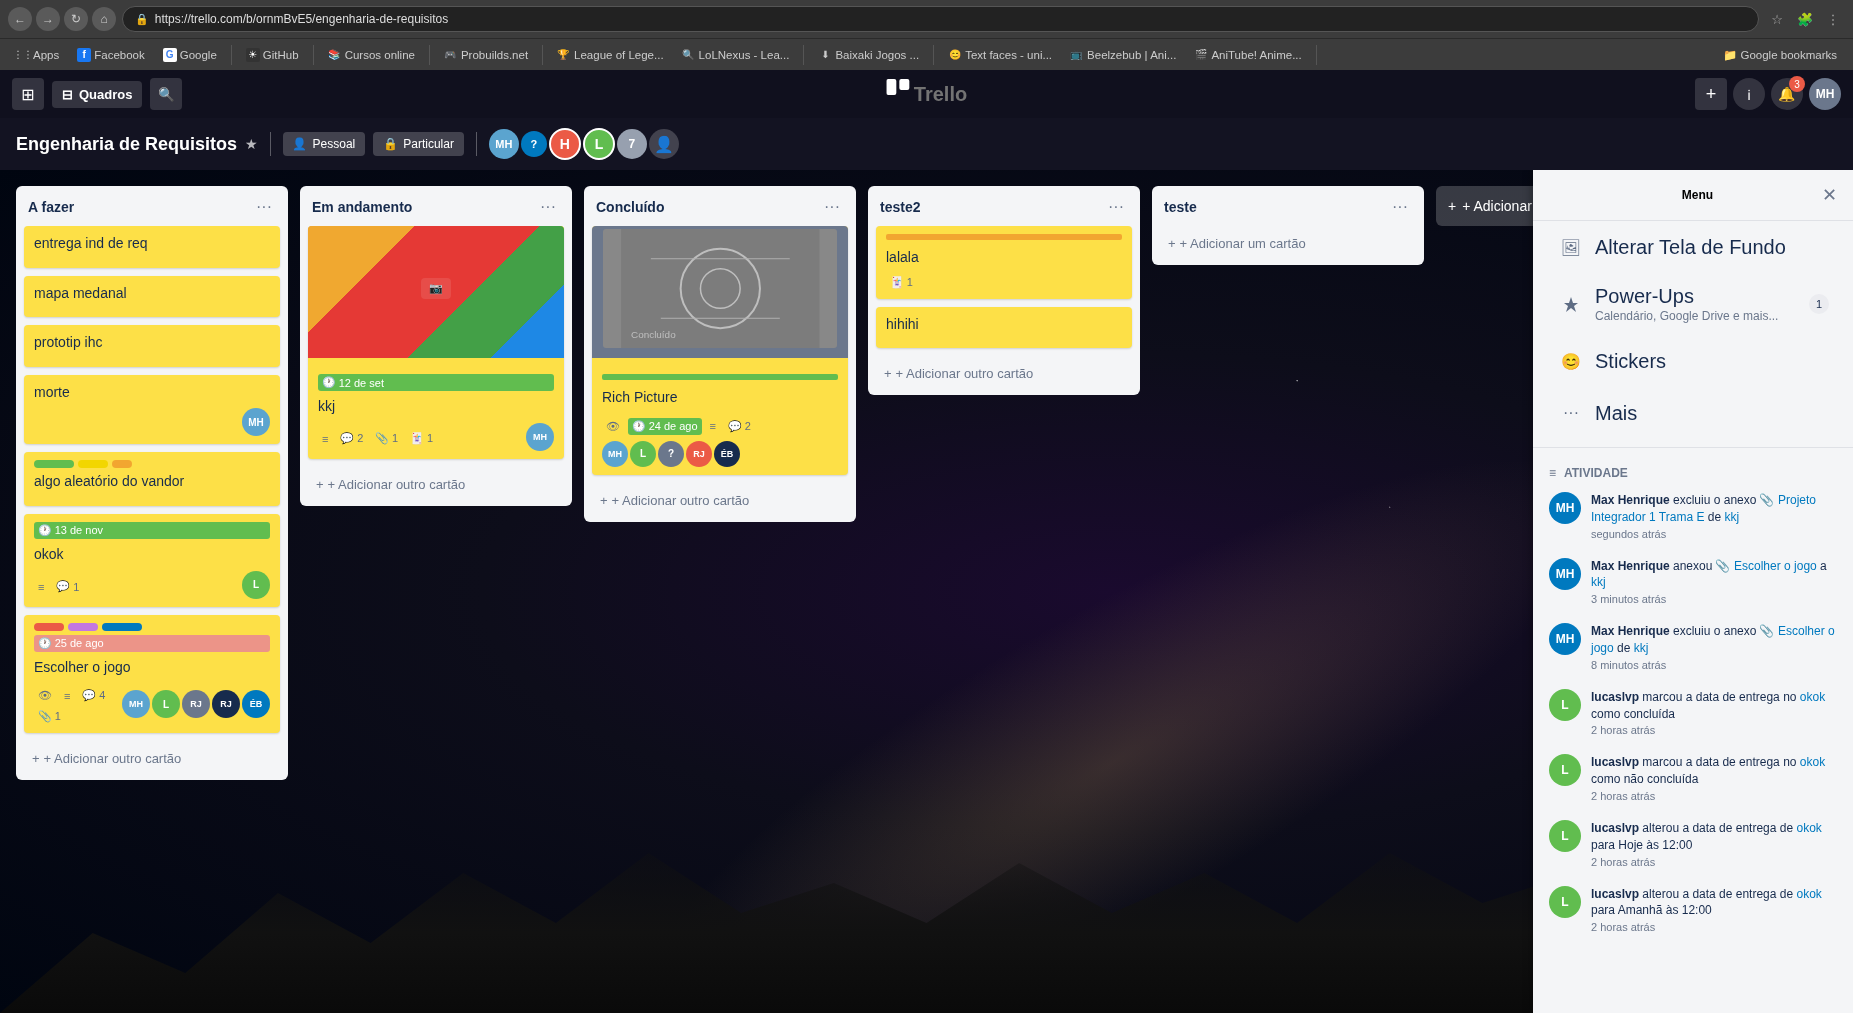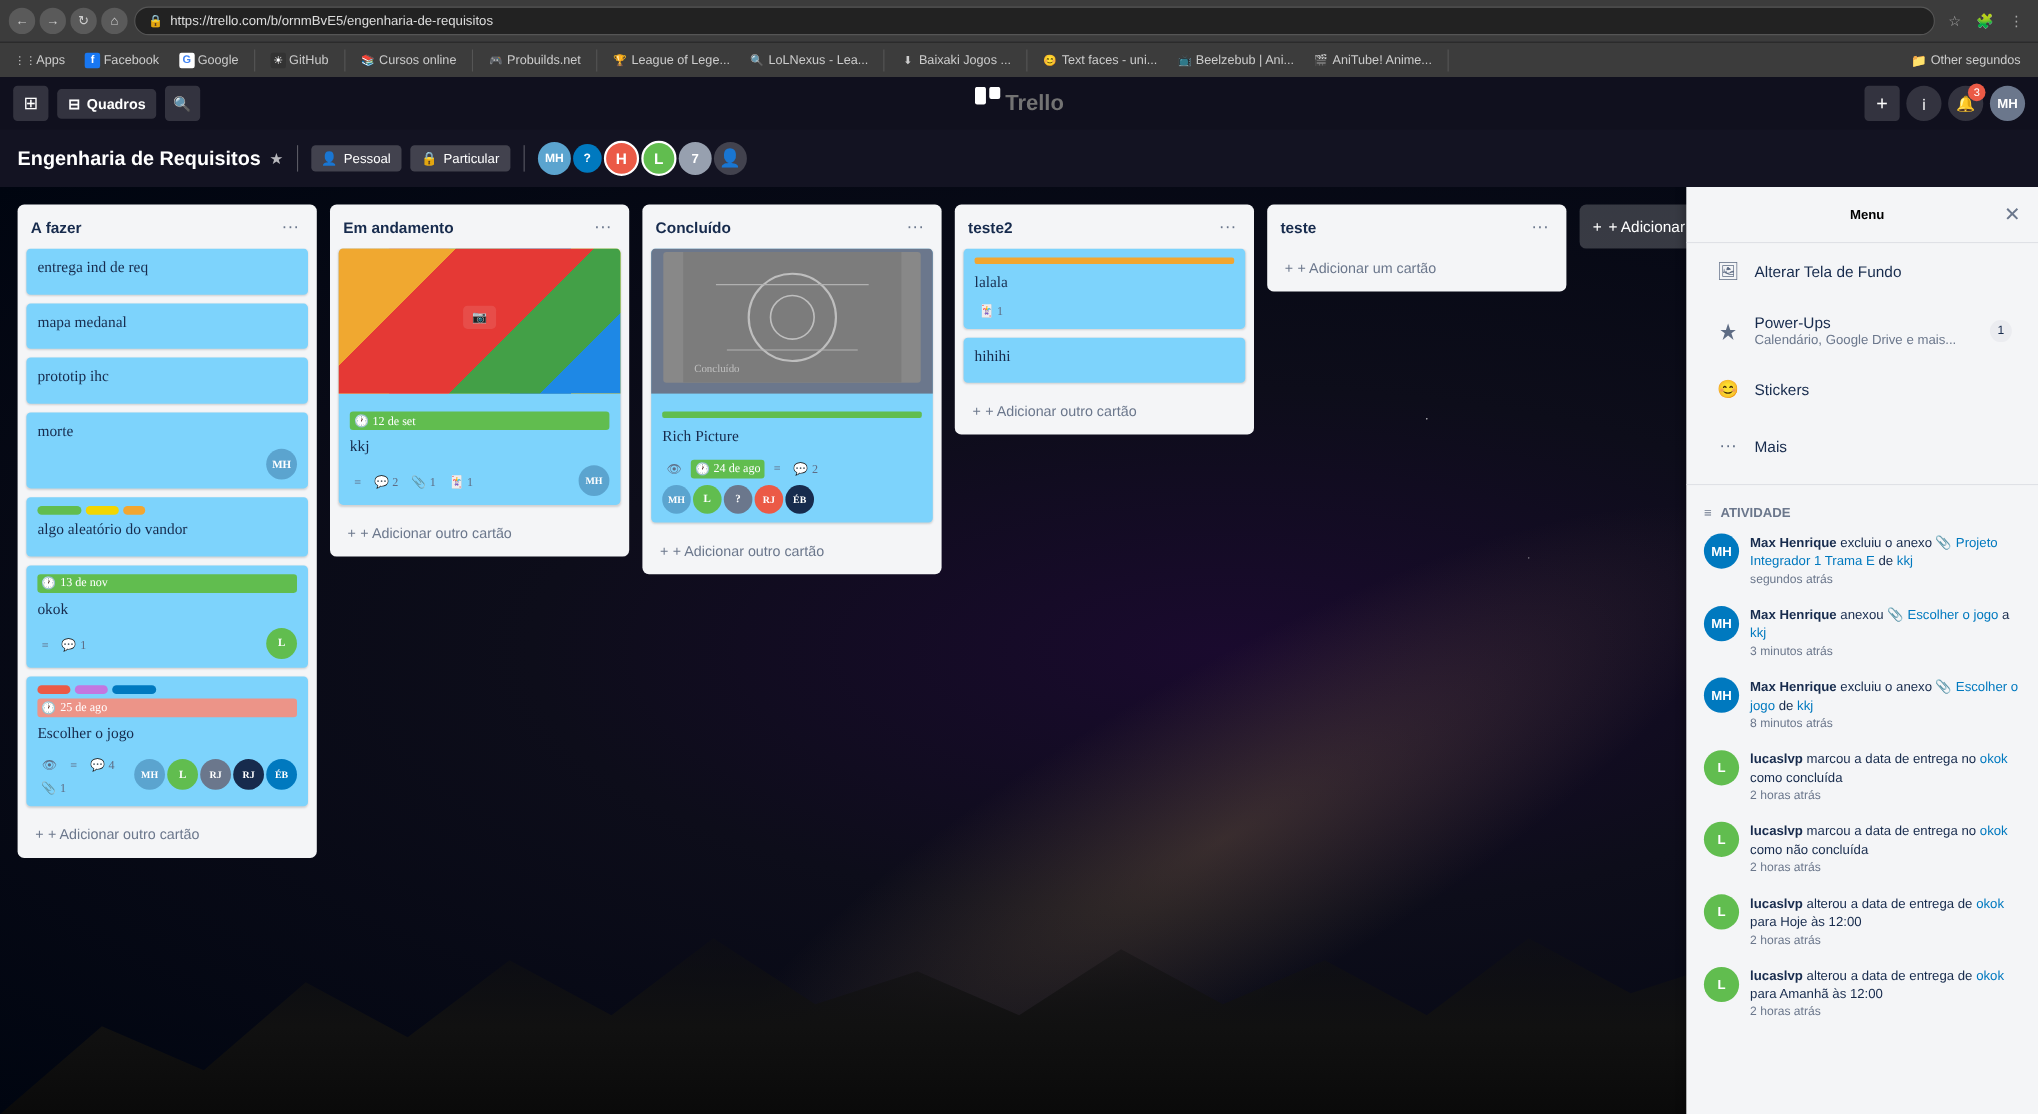--- a/index.html
+++ b/index.html
@@ -89,21 +89,21 @@
     
     .list { background: #f4f5f7; border-radius: 6px; width: 272px; min-width: 272px; display: flex; flex-direction: column; max-height: calc(100% - 8px); }
     .list-header { display: flex; align-items: center; padding: 10px 12px 8px; }
     .list-title { font-weight: 700; font-size: 14px; color: #172b4d; flex: 1; }
     .list-menu-btn { background: none; border: none; cursor: pointer; color: #6b778c; font-size: 16px; padding: 2px 4px; border-radius: 3px; }
     .list-cards { padding: 0 8px; overflow-y: auto; flex: 1; }
     .list-footer { padding: 4px 8px 8px; }
     .add-card-btn { display: flex; align-items: center; gap: 4px; color: #6b778c; padding: 6px 8px; border-radius: 4px; cursor: pointer; font-size: 13px; width: 100%; background: none; border: none; text-align: left; }
 
     
-    .card { background: #7dd3fc; border-radius: 4px; padding: 8px 10px; margin-bottom: 8px; box-shadow: 0 1px 2px rgba(0,0,0,0.15); cursor: pointer; position: relative; font-family: Liberation Serif, serif; }
+    .card { background: #fde047; border-radius: 4px; padding: 8px 10px; margin-bottom: 8px; box-shadow: 0 1px 2px rgba(0,0,0,0.15); cursor: pointer; position: relative; }
     .card-image { border-radius: 4px; overflow: hidden; margin: -8px -10px 8px; height: 140px; background: #ddd; }
     .card-title { font-size: 14px; color: #172b4d; line-height: 1.4; margin-bottom: 6px; }
     .card-badges { display: flex; align-items: center; flex-wrap: wrap; gap: 4px; margin-top: 4px; }
     .badge { display: flex; align-items: center; gap: 3px; font-size: 11px; color: #5e6c84; border-radius: 3px; padding: 2px 4px; }
     .badge.green { background: #61bd4f; color: white; border-radius: 3px; }
     .badge.overdue { background: #ec9488; color: white; }
     .card-members { display: flex; align-items: center; gap: 2px; margin-left: auto; }
     .card-member { width: 28px; height: 28px; border-radius: 50%; display: flex; align-items: center; justify-content: center; color: white; font-size: 10px; font-weight: bold; }
     .card-footer { display: flex; align-items: center; justify-content: space-between; margin-top: 4px; }
     .color-dots { display: flex; gap: 4px; margin-bottom: 4px; }
@@ -113,21 +113,21 @@
     .add-list { background: rgba(255,255,255,0.2); border-radius: 6px; width: 272px; min-width: 272px; height: 40px; display: flex; align-items: center; padding: 0 12px; cursor: pointer; color: white; font-size: 14px; gap: 6px; }
 
     
     .right-panel { position: absolute; top: 0; right: 0; width: 320px; height: 100%; background: #f4f5f7; box-shadow: -2px 0 8px rgba(0,0,0,0.3); display: flex; flex-direction: column; overflow-y: auto; z-index: 100; }
     .panel-header { display: flex; align-items: center; justify-content: space-between; padding: 14px 16px; border-bottom: 1px solid #dfe1e6; }
     .panel-title { font-weight: 700; font-size: 12px; color: #000000; flex: 1; text-align: center; }
     .panel-close-btn { background: none; border: none; cursor: pointer; color: #6b778c; font-size: 18px; }
     .menu-item { display: flex; align-items: center; gap: 10px; padding: 10px 16px; cursor: pointer; border-radius: 4px; margin: 2px 8px; }
     .menu-item-icon { width: 28px; height: 28px; display: flex; align-items: center; justify-content: center; font-size: 16px; color: #5e6c84; }
     .menu-item-text { flex: 1; }
-    .menu-item-label { font-size: 14px; color: #172b4d; font-weight: 500; }
+    .menu-item-label { font-size: 20px; color: #172b4d; font-weight: 500; }
     .menu-item-sub { font-size: 12px; color: #6b778c; margin-top: 1px; }
     .menu-item-badge { background: #ebecf0; border-radius: 50%; width: 20px; height: 20px; display: flex; align-items: center; justify-content: center; font-size: 11px; color: #172b4d; }
     .panel-section-title { padding: 10px 16px 4px; font-size: 12px; color: #6b778c; font-weight: 600; text-transform: uppercase; display: flex; align-items: center; gap: 8px; }
     .activity-list { padding: 0 8px; }
     .activity-item { display: flex; gap: 10px; padding: 8px; border-radius: 4px; margin-bottom: 2px; }
     .activity-avatar { width: 32px; height: 32px; border-radius: 50%; background: #0079bf; color: white; display: flex; align-items: center; justify-content: center; font-size: 12px; font-weight: bold; flex-shrink: 0; }
     .activity-avatar.L { background: #61bd4f; }
     .activity-content { flex: 1; }
     .activity-text { font-size: 12px; color: #172b4d; line-height: 1.4; }
     .activity-text a { color: #0079bf; text-decoration: none; }
@@ -221,21 +221,21 @@
     <span class="bookmark-icon">📺</span>
     <span>Beelzebub | Ani...</span>
   </div>
   <div class="bookmark-item">
     <span class="bookmark-icon">🎬</span>
     <span>AniTube! Anime...</span>
   </div>
   <div class="bookmark-separator"></div>
   <div class="more-bookmarks">
     <span>📁</span>
-    <span>Other segundos</span>
+    <span>Google bookmarks</span>
   </div>
 </div>
 
 <div class="trello-topbar" style="position: relative;">
   <button class="trello-home-btn">⊞</button>
   <button class="trello-boards-btn">
     <span>⊟</span>
     <span>Quadros</span>
   </button>
   <button class="trello-search-btn">🔍</button>

